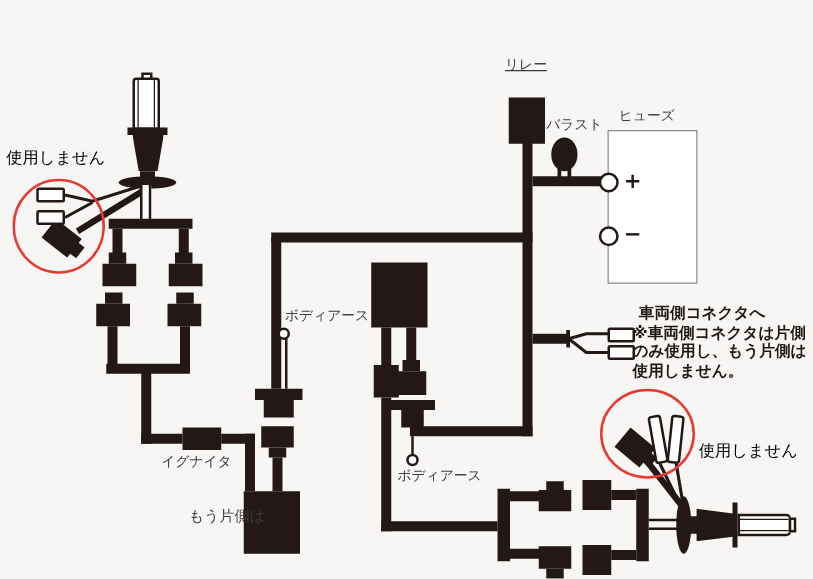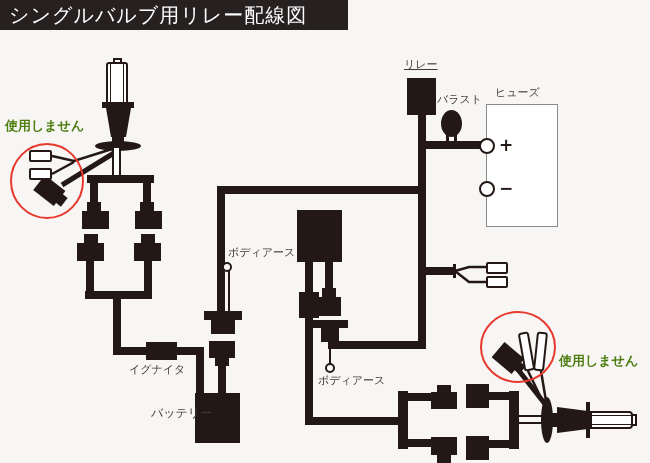--- a/index.html
+++ b/index.html
@@ -1,21 +1,21 @@
 <!DOCTYPE html>
 <html><head>
 <meta charset="utf-8">
 <style>
   html,body{margin:0;padding:0;background:#f7f6f4;}
   #canvas{position:relative;width:650px;height:463px;background:#f7f6f4;overflow:hidden;
           font-family:"DejaVu Sans","Liberation Sans",sans-serif;}
   .w{position:absolute;background:#231815;}            
   .outl{position:absolute;background:#ffffff;border:2px solid #231815;box-sizing:border-box;}
   .lbl{position:absolute;color:#3e3a39;font-size:11px;white-space:nowrap;}
-  .red{color:#4d7c0f;font-weight:bold;font-size:13px;}
+  .red{color:#000000;font-weight:normal;font-size:13px;}
   .circ{position:absolute;background:#fff;border:2px solid #231815;border-radius:50%;box-sizing:border-box;}
   #titlebar{position:absolute;left:0;top:0;width:348px;height:30px;background:#262120;color:#fff;
             font-size:20px;line-height:30px;padding-left:9px;letter-spacing:1px;box-sizing:border-box;white-space:nowrap;}
   #vnote{position:absolute;left:506px;top:242px;width:144px;font-size:12.5px;font-weight:bold;
          color:#231815;line-height:15.5px;}
   #vnote .l1{margin-left:5px;}
   svg{position:absolute;left:0;top:0;}
   .term{position:absolute;font-size:17px;color:#231815;font-weight:bold;}
 </style>
 </head>
@@ -42,21 +42,20 @@
     </g>
 
     <rect x="453" y="264" width="3" height="14" fill="#231815"></rect>
     <path d="M455,271 L469,267 L487,267" stroke="#231815" stroke-width="2.5" fill="none"></path>
     <path d="M455,271 L469,282 L487,282" stroke="#231815" stroke-width="2.5" fill="none"></path>
 
     <ellipse cx="47" cy="181" rx="36" ry="37" stroke="#e8392f" stroke-width="2" fill="none"></ellipse>
     <ellipse cx="518" cy="347" rx="37" ry="35" stroke="#e8392f" stroke-width="2" fill="none"></ellipse>
   </svg>
 
-  <div id="titlebar">シングルバルブ用リレー配線図</div>
 
   <div class="outl" style="left:113px;top:58px;width:9px;height:7px;"></div>
   <div class="outl" style="left:106px;top:62px;width:22px;height:42px;border-radius:3px 3px 0 0;"></div>
   <div class="w" style="left:110px;top:64px;width:1px;height:38px;"></div>
   <div class="w" style="left:123px;top:64px;width:1px;height:38px;"></div>
   <div class="w" style="left:102px;top:102px;width:32px;height:6px;"></div>
   <div class="w" style="left:106px;top:108px;width:25px;height:29px;clip-path:polygon(0 0,100% 0,80% 100%,20% 100%);"></div>
   <div class="w" style="left:112px;top:137px;width:12px;height:8px;"></div>
   <div class="w" style="left:95px;top:141px;width:46px;height:10px;border-radius:50%;"></div>
   <div style="position:absolute;left:112px;top:148px;width:9px;height:28px;background:#fff;border-left:2px solid #231815;border-right:2px solid #231815;box-sizing:border-box;"></div>
@@ -81,21 +80,21 @@
   <div class="w" style="left:85px;top:291px;width:67px;height:8px;"></div>
 
   <div class="w" style="left:113px;top:297px;width:8px;height:58px;"></div>
   <div class="w" style="left:113px;top:347px;width:33px;height:8px;"></div>
   <div class="w" style="left:146px;top:342px;width:31px;height:18px;"></div>
   <div class="lbl" style="left:129px;top:362px;text-align:right;">イグナイタ</div>
   <div class="w" style="left:177px;top:347px;width:27px;height:8px;"></div>
   <div class="w" style="left:196px;top:347px;width:8px;height:46px;"></div>
 
   <div class="w" style="left:195px;top:393px;width:45px;height:50px;"></div>
-  <div class="lbl" style="left:151px;top:405px;font-size:12px;">バッテリー</div>
+  <div class="lbl" style="left:151px;top:405px;font-size:12px;">もう片側は</div>
 
   <div class="w" style="left:217px;top:186px;width:209px;height:8px;"></div>
   <div class="w" style="left:217px;top:190px;width:8px;height:121px;"></div>
   <div class="circ" style="left:222px;top:262px;width:10px;height:10px;"></div>
   <div class="w" style="left:228px;top:271px;width:2px;height:40px;"></div>
   <div class="lbl" style="left:228px;top:245px;">ボディアース</div>
   <div class="w" style="left:204px;top:311px;width:38px;height:9px;"></div>
   <div class="w" style="left:211px;top:319px;width:24px;height:15px;"></div>
   <div class="w" style="left:209px;top:341px;width:26px;height:17px;"></div>
   <div class="w" style="left:215px;top:358px;width:14px;height:8px;"></div>
@@ -109,38 +108,44 @@
   <div class="w" style="left:325px;top:262px;width:8px;height:28px;"></div>
   <div class="w" style="left:322px;top:288px;width:14px;height:9px;"></div>
   <div class="w" style="left:317px;top:297px;width:24px;height:19px;"></div>
   <div class="w" style="left:312px;top:320px;width:36px;height:8px;"></div>
   <div class="w" style="left:321px;top:327px;width:18px;height:15px;"></div>
   <div class="w" style="left:328px;top:341px;width:98px;height:8px;"></div>
   <div class="w" style="left:329px;top:349px;width:2px;height:15px;"></div>
   <div class="circ" style="left:325px;top:363px;width:10px;height:10px;"></div>
   <div class="lbl" style="left:318px;top:373px;">ボディアース</div>
 
-  <div class="lbl" style="left:404px;top:57px;text-decoration:underline;">リレー</div>
+  <div class="lbl" style="left:404px;top:44px;text-decoration:underline;">リレー</div>
   <div class="w" style="left:407px;top:78px;width:29px;height:37px;"></div>
   <div class="w" style="left:418px;top:113px;width:8px;height:236px;"></div>
   <div class="lbl" style="left:437px;top:92px;">バラスト</div>
   <div class="w" style="left:441px;top:110px;width:21px;height:27px;border-radius:50%;"></div>
   <div class="w" style="left:446px;top:134px;width:3px;height:9px;"></div>
   <div class="w" style="left:454px;top:134px;width:3px;height:9px;"></div>
   <div class="w" style="left:426px;top:141px;width:55px;height:8px;"></div>
   <div class="lbl" style="left:495px;top:85px;">ヒューズ</div>
   <div style="position:absolute;left:486px;top:104px;width:72px;height:123px;background:#fff;border:1.5px solid #8a8a8a;box-sizing:border-box;"></div>
   <div class="circ" style="left:479px;top:138px;width:16px;height:16px;"></div>
   <div class="circ" style="left:479px;top:181px;width:16px;height:16px;"></div>
   <div class="term" style="left:499px;top:135px;">+</div>
   <div class="term" style="left:499px;top:178px;">−</div>
 
   <div class="w" style="left:426px;top:267px;width:30px;height:8px;"></div>
   <div class="outl" style="left:486px;top:262px;width:22px;height:12px;border-radius:2px;"></div>
   <div class="outl" style="left:486px;top:276px;width:22px;height:12px;border-radius:2px;"></div>
+  <div id="vnote">
+    <div class="l1">車両側コネクタへ</div>
+    <div>※車両側コネクタは片側</div>
+    <div>のみ使用し、もう片側は</div>
+    <div>使用しません。</div>
+  </div>
 
   <div class="w" style="left:398px;top:391px;width:10px;height:58px;"></div>
   <div class="w" style="left:406px;top:393px;width:27px;height:8px;"></div>
   <div class="w" style="left:431px;top:392px;width:26px;height:17px;"></div>
   <div class="w" style="left:437px;top:385px;width:14px;height:8px;"></div>
   <div class="w" style="left:466px;top:384px;width:23px;height:24px;"></div>
   <div class="w" style="left:489px;top:392px;width:20px;height:8px;"></div>
   <div class="w" style="left:509px;top:391px;width:10px;height:58px;"></div>
   <div class="w" style="left:406px;top:439px;width:27px;height:8px;"></div>
   <div class="w" style="left:431px;top:437px;width:26px;height:18px;"></div>

